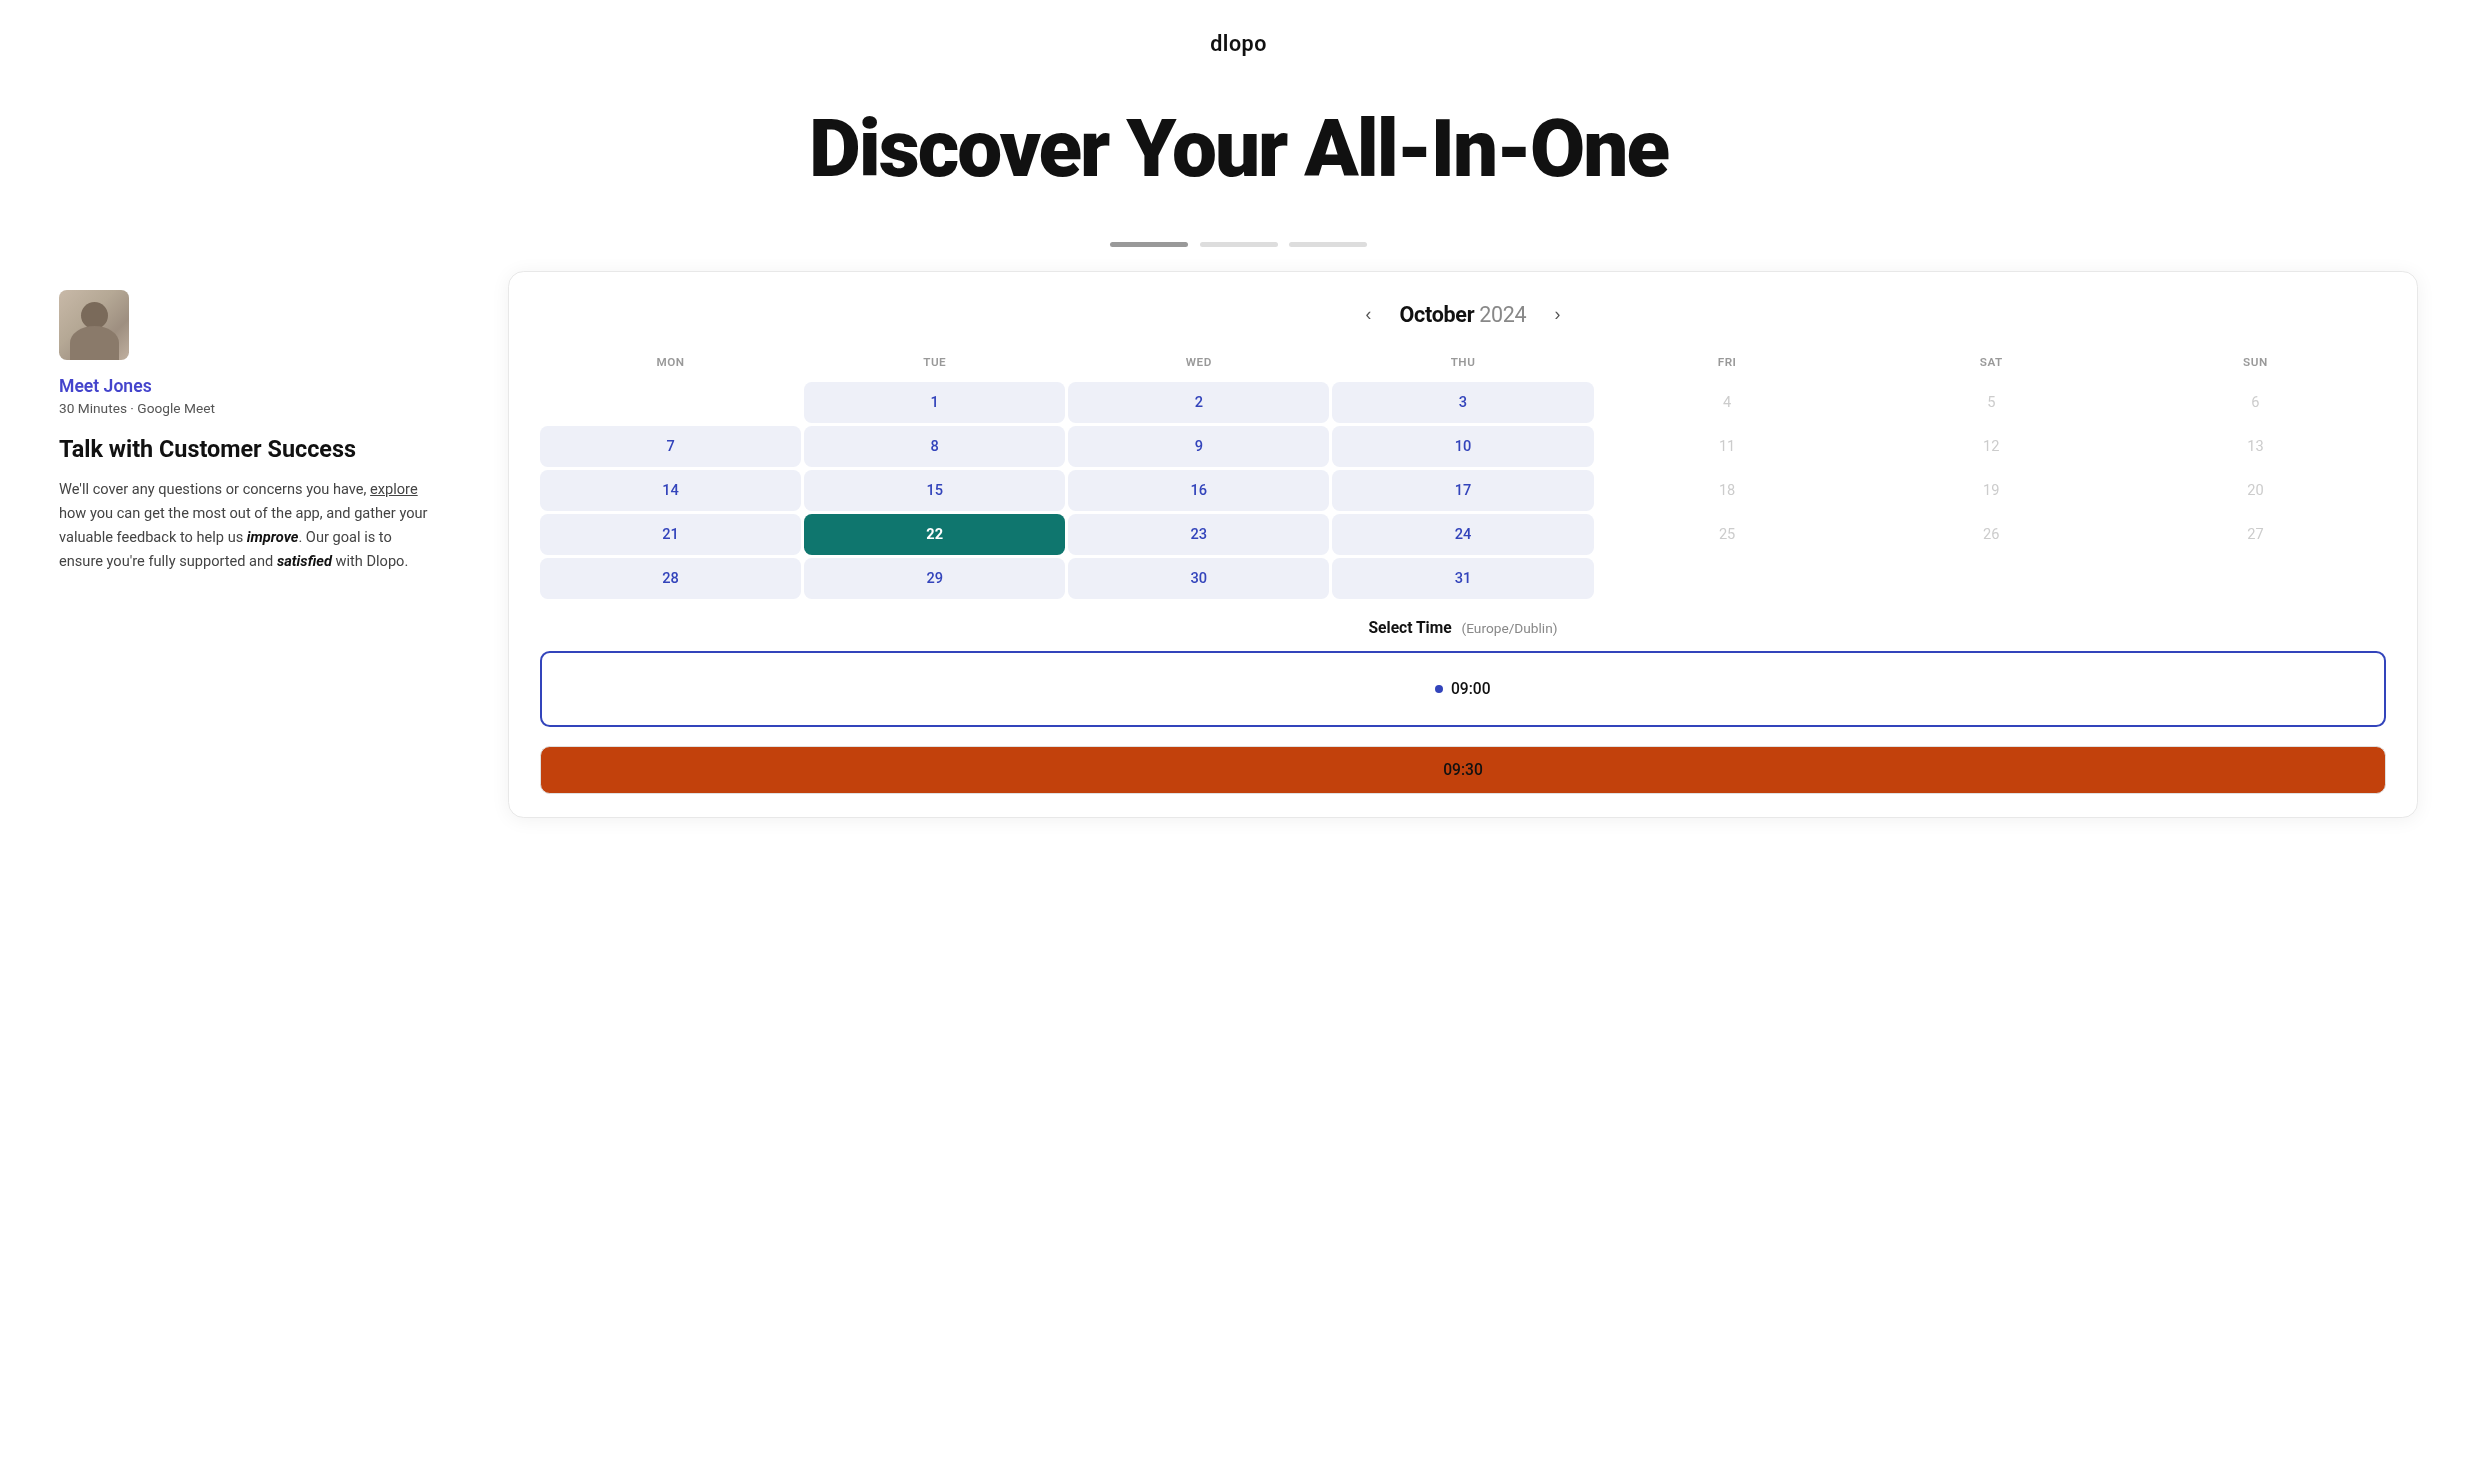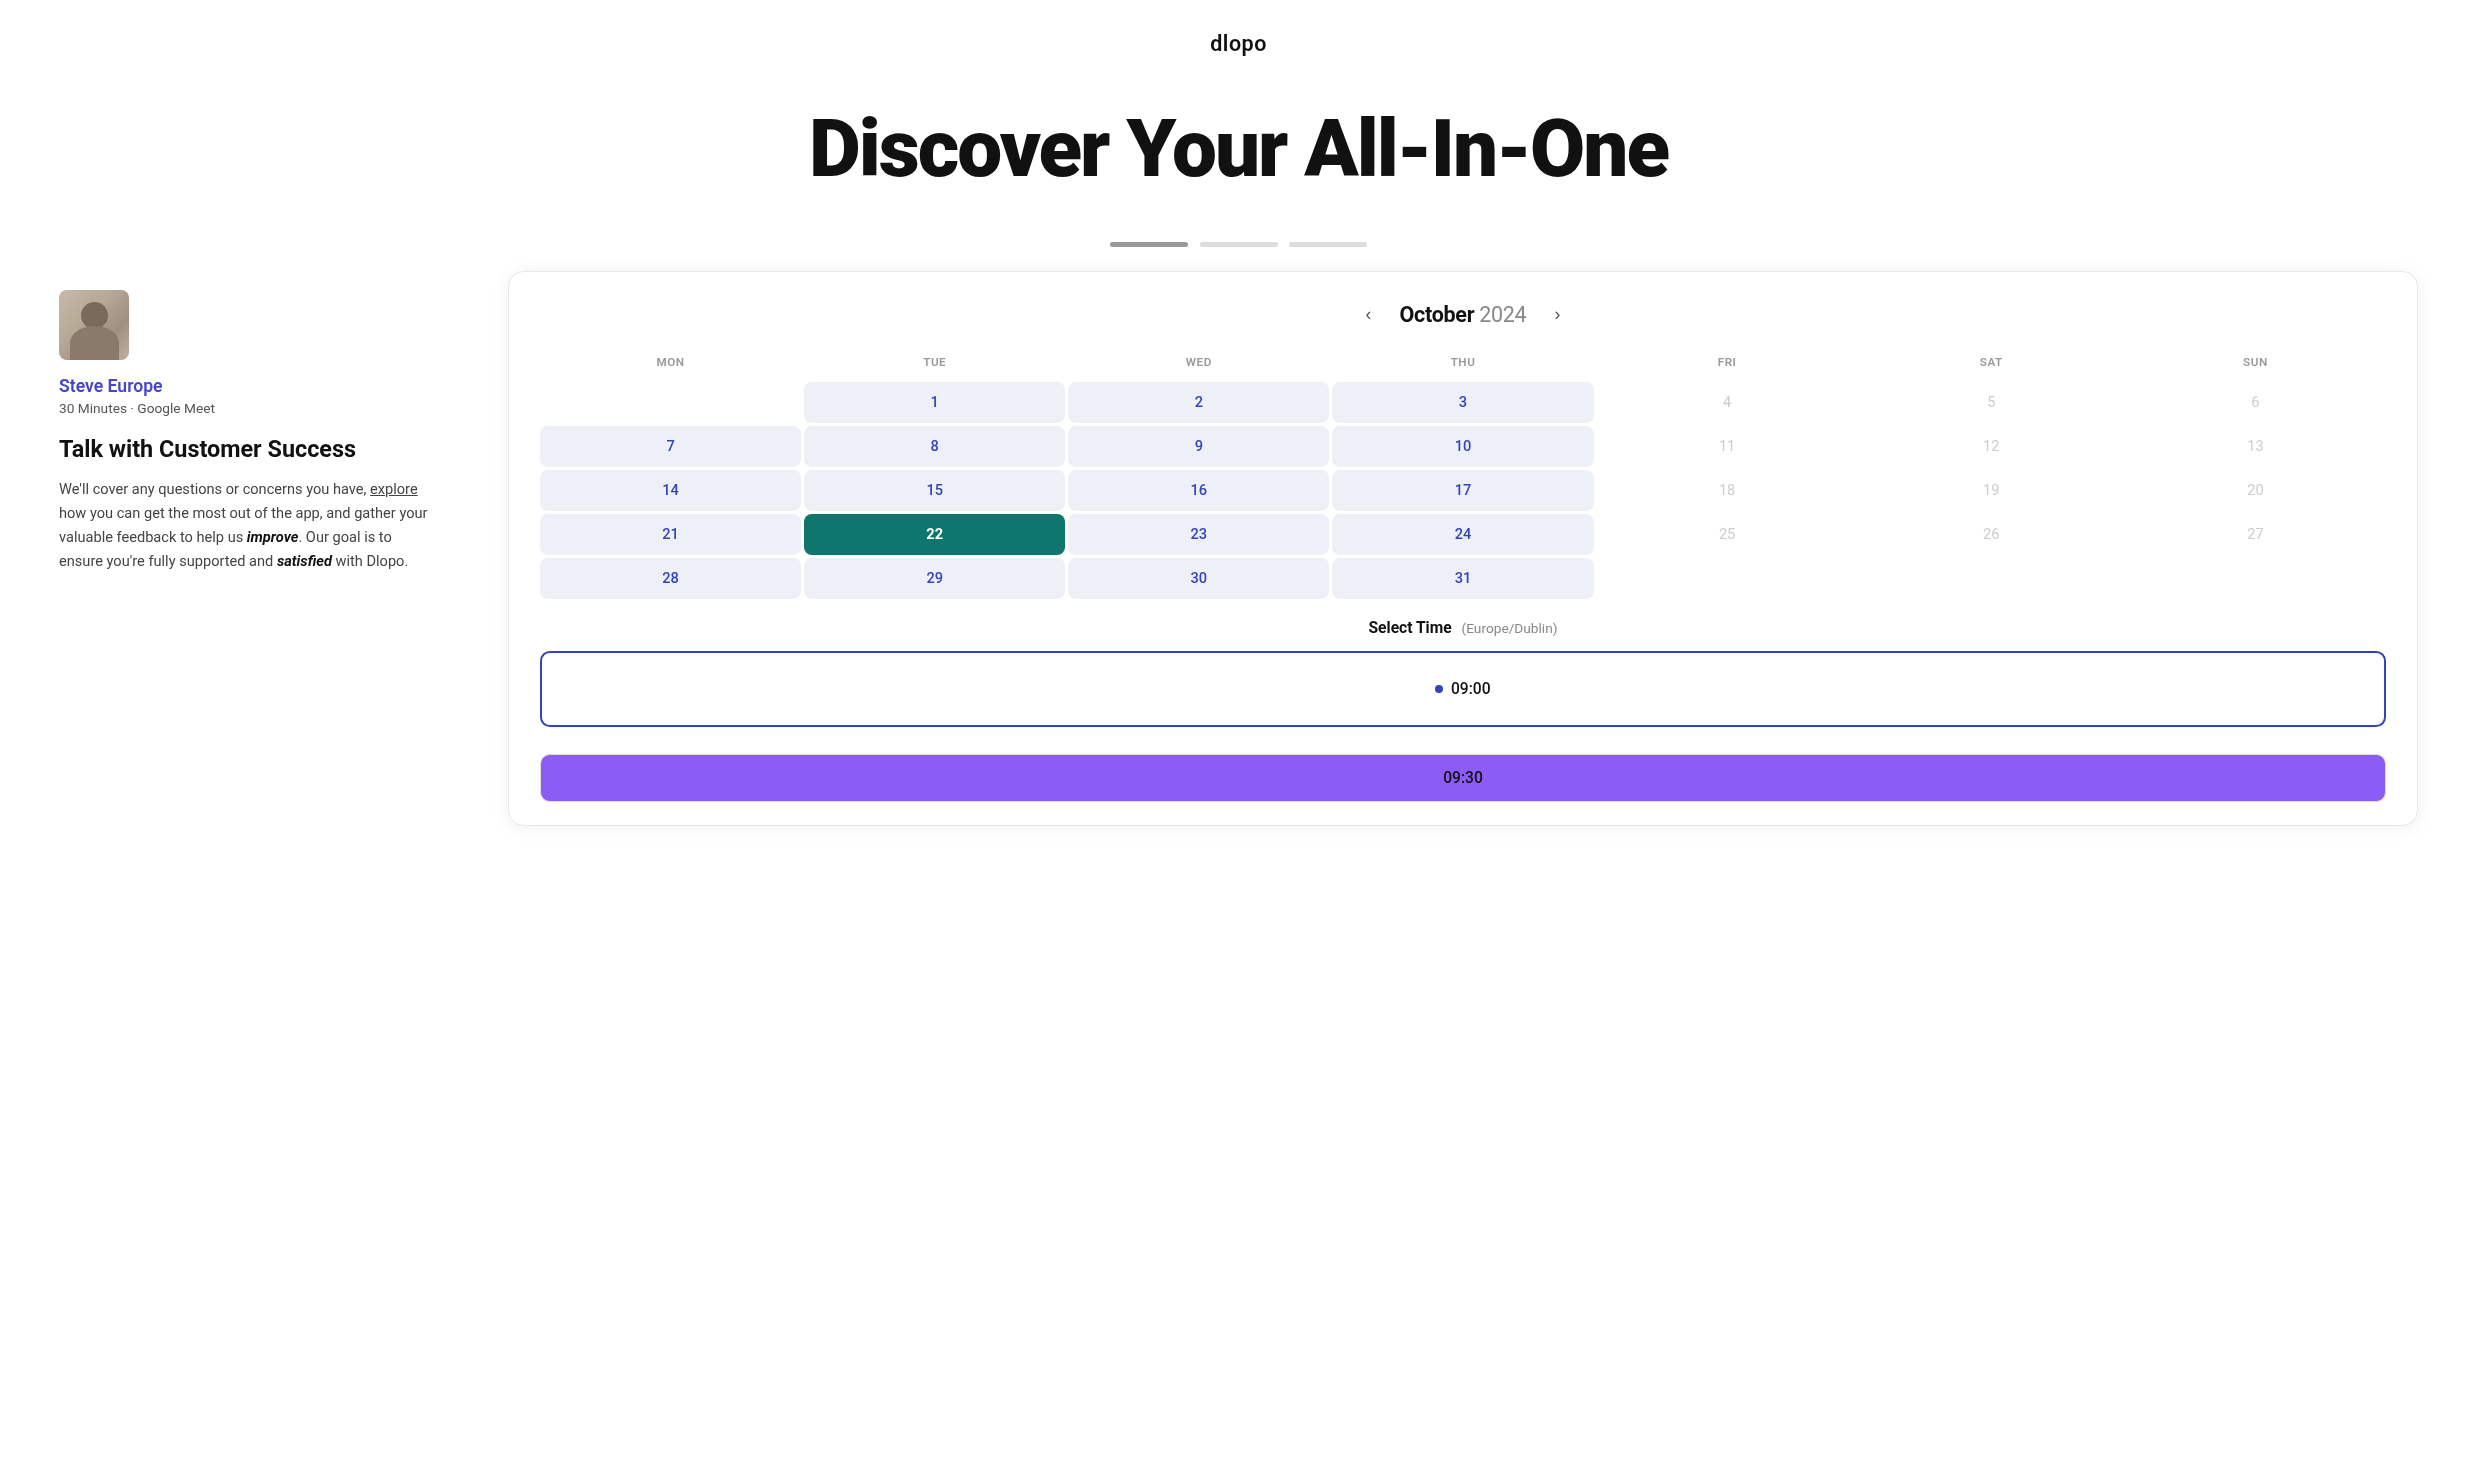--- a/index.html
+++ b/index.html
@@ -289,29 +289,29 @@
 
     .time-dot {
       width: 7.8px;
       height: 7.8px;
       border-radius: 50%;
       background: #3344bb;
       display: inline-block;
     }
 
     .time-slot-next {
-      margin-top: 27px;
+      margin-top: 19px;
       border: 1px solid #e0e0e0;
       border-radius: 9.8px;
       padding: 13.7px;
       cursor: pointer;
       font-size: 15.6px;
       font-weight: 500;
       color: #111;
-      background: #8b5cf6;
+      background: #c2410c;
     }
   </style>
 </head>
 <body>
 
 <div class="header">
   <div class="page-container">
     <div class="logo">dlopo</div>
   </div>
 </div>
@@ -330,21 +330,21 @@
   <div class="progress-segment" style="width:78px; background:#ddd;"></div>
 </div>
 
 <div class="main-content">
 
   <div class="left-panel">
     <div class="avatar-container">
       <div class="avatar-placeholder"></div>
     </div>
 
-    <a class="host-name" href="#">Steve Europe</a>
+    <a class="host-name" href="#">Meet Jones</a>
 
     <div class="meeting-meta">
       <span>30 Minutes</span> · <span>Google Meet</span>
     </div>
 
     <h2 class="meeting-title">Talk with Customer Success</h2>
 
     <p class="meeting-description">
       We'll cover any questions or concerns you have, <a href="#">explore</a> how you can get the most out of the app, and gather your valuable feedback to help us <strong>improve</strong>. Our goal is to ensure you're fully supported and <strong>satisfied</strong> with Dlopo.
     </p>

